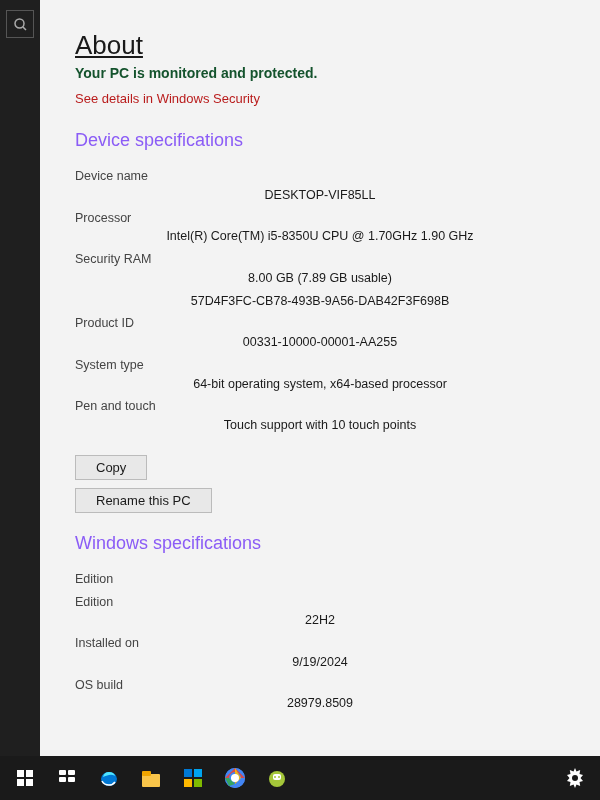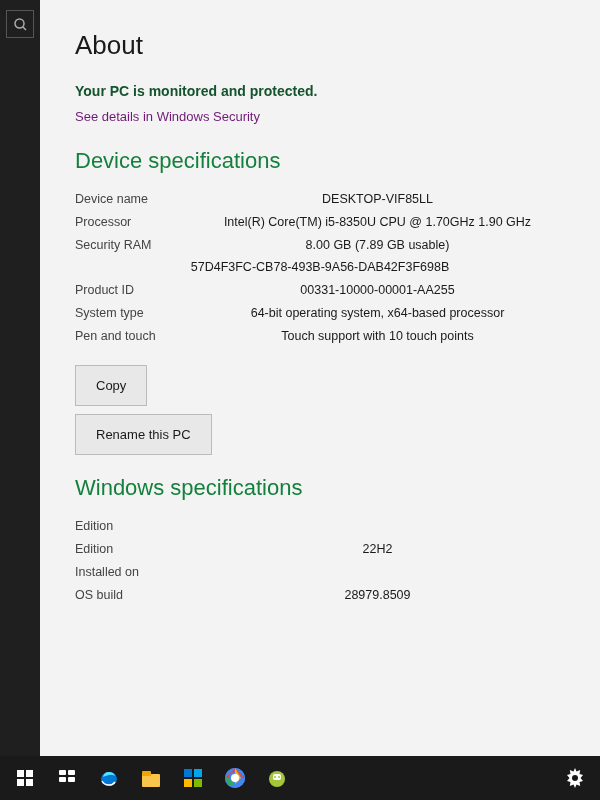--- a/index.html
+++ b/index.html
@@ -46,75 +46,77 @@
       flex: 1;
       background: #f3f3f3;
       overflow-y: auto;
       padding: 30px 35px 20px 35px;
     }
 
     .page-title {
       font-size: 26px;
       font-weight: 300;
       color: #1a1a1a;
-      margin-bottom: 22px;
+      margin-bottom: 4px;
+      text-decoration: underline;
     }
 
     .security-banner {
       font-size: 14px;
       font-weight: 600;
       color: #14532d;
       margin-bottom: 8px;
     }
 
     .security-link {
       font-size: 13px;
-      color: #701a75;
+      color: #b91c1c;
       text-decoration: none;
       cursor: pointer;
       display: inline-block;
       margin-bottom: 24px;
     }
 
     .section-title {
-      font-size: 22px;
+      font-size: 18px;
       font-weight: 400;
-      color: #15803d;
+      color: #8b5cf6;
       margin-bottom: 16px;
     }
 
     .spec-table {
       width: 100%;
       margin-bottom: 8px;
     }
 
     .spec-row {
       display: flex;
       margin-bottom: 4px;
       font-size: 12.5px;
       line-height: 1.5;
+      flex-direction: column;
     }
 
     .spec-label {
       width: 115px;
       min-width: 115px;
       color: #444;
       font-size: 12.5px;
     }
 
     .spec-value {
       color: #1a1a1a;
       font-size: 12.5px;
       flex: 1;
       text-align: center;
     }
 
     .btn {
       display: inline-block;
-      padding: 12px 20px;
+      padding: 4px 20px;
       background: #e8e8e8;
       border: 1px solid #bbb;
       font-size: 13px;
       color: #1a1a1a;
       cursor: pointer;
       margin-bottom: 10px;
       font-family: 'Segoe UI', Arial, sans-serif;
     }
 
     .btn-copy {
@@ -237,20 +239,21 @@
 
       <div class="spec-row">
       <span class="spec-label">Edition</span>
     </div>
           <div class="spec-row">
       <span class="spec-label">Edition</span>
       <span class="spec-value">22H2</span>
     </div>
           <div class="spec-row">
       <span class="spec-label">Installed on</span>
+      <span class="spec-value">9/19/2024</span>
     </div>
           <div class="spec-row">
       <span class="spec-label">OS build</span>
       <span class="spec-value">28979.8509</span>
     </div>
         </div>
     </div>
   </div>
 </div>
 

